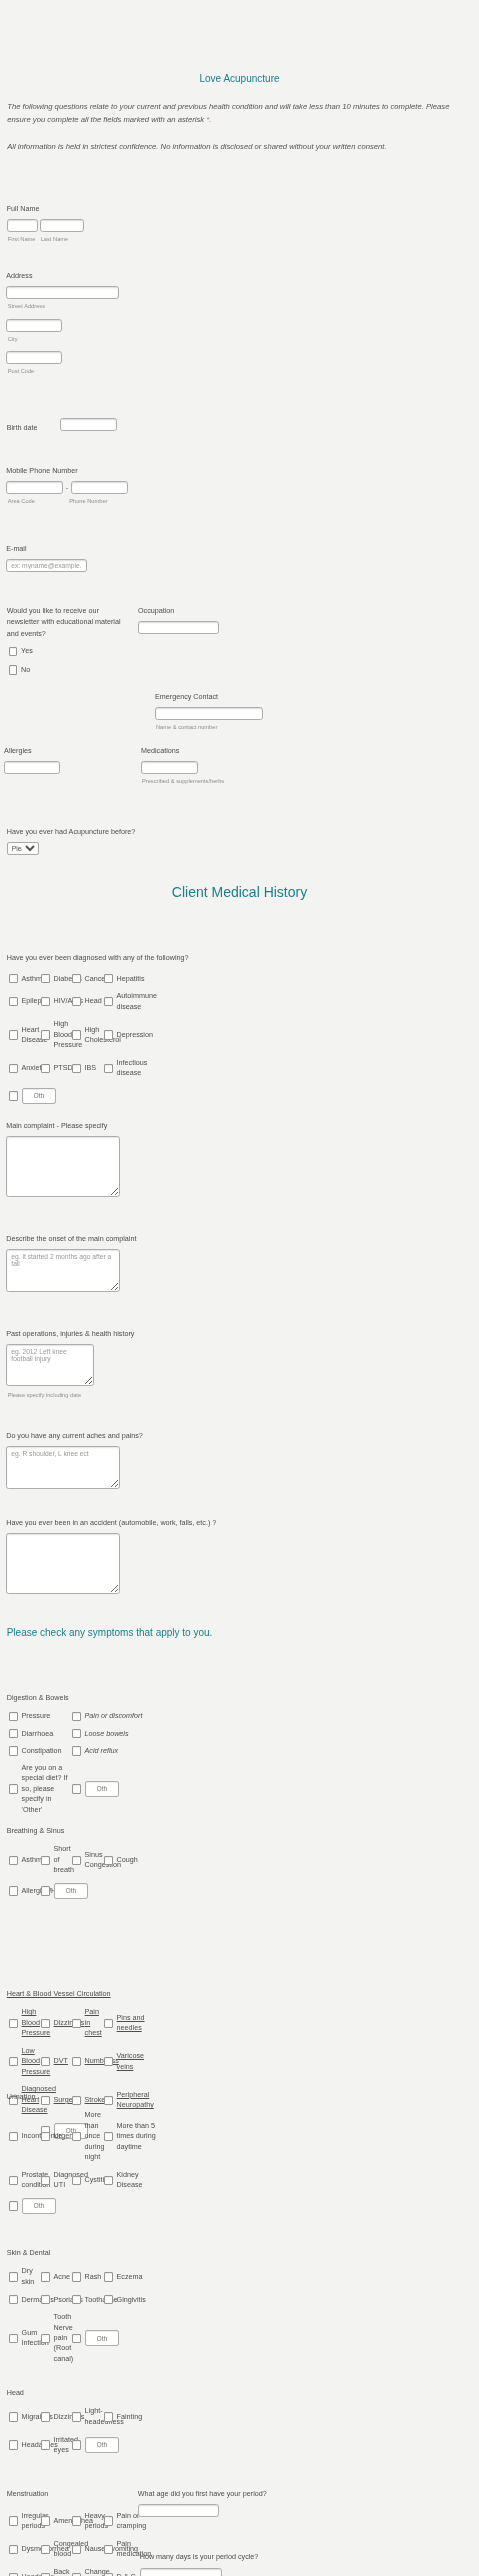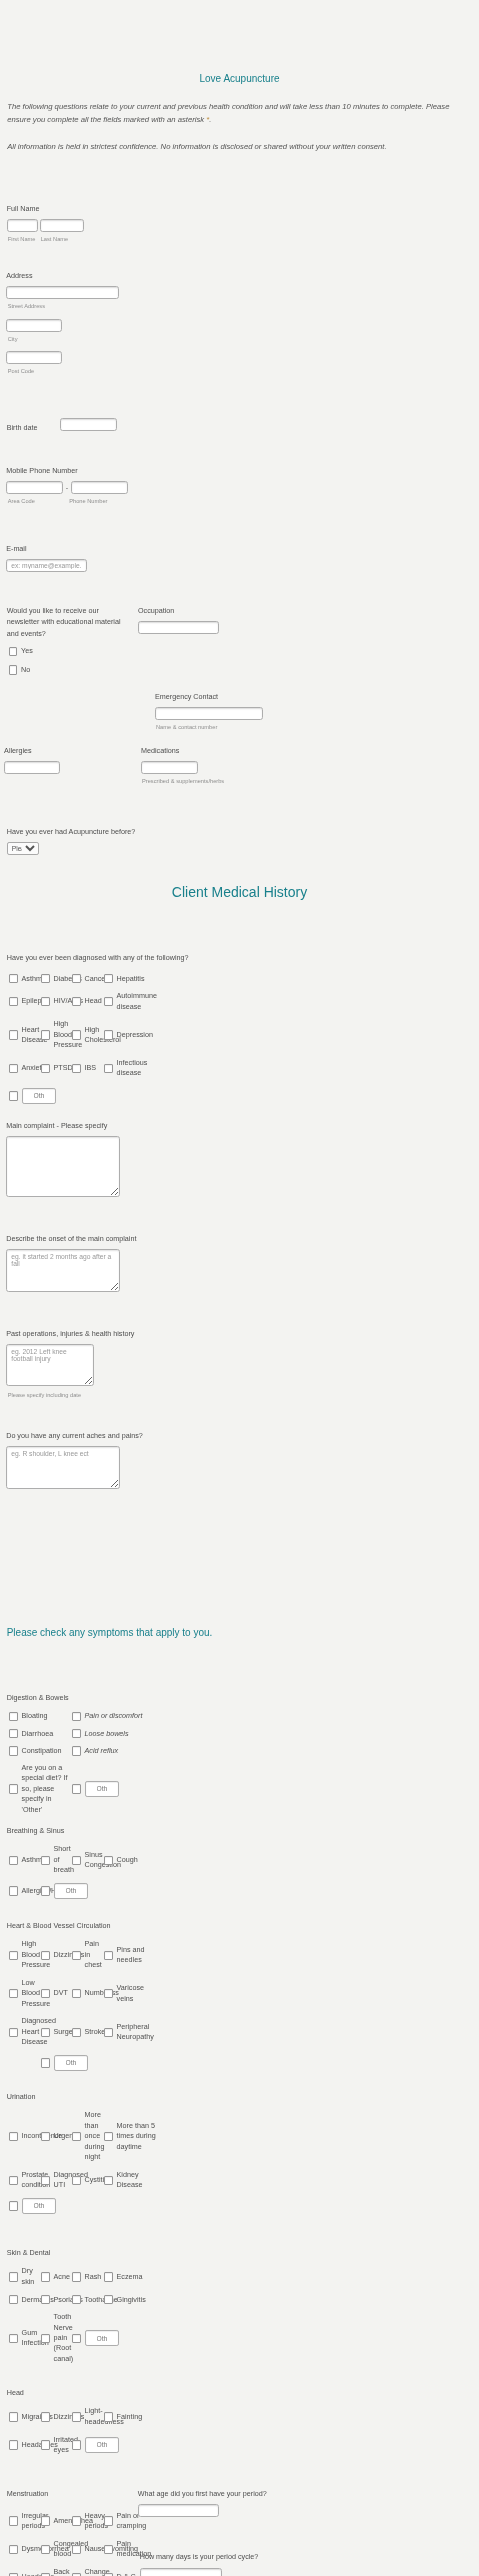--- a/index.html
+++ b/index.html
@@ -228,29 +228,33 @@
     <div class="label">Past operations, injuries &amp; health history</div>
     <textarea class="ta" style="width: 88px; height: 42px; margin-top: 4.6px;" placeholder="eg. 2012 Left knee football injury"></textarea>
     <div class="hint" style="margin-top:4.6px;margin-left:1.5px;">Please specify including date</div>
   </div>
 
   <div class="abs" style="top:1430px;left:6.2px;">
     <div class="label">Do you have any current aches and pains?</div>
     <textarea class="ta" style="width: 114px; height: 43px; margin-top: 4.6px;" placeholder="eg. R shoulder, L knee ect"></textarea>
   </div>
 
+  <div class="abs" style="top:1517px;left:6.2px;">
+    <div class="label">Have you ever been in an accident (automobile, work, falls, etc.) ?</div>
+    <textarea class="ta" style="width: 114px; height: 61px; margin-top: 4.6px;"></textarea>
+  </div>
 
   <div class="abs teal" style="top:1627px;left:6.7px;font-size:10px;">Please check any symptoms that apply to you.</div>
 
   <div class="abs" style="top:1692px;left:6.7px;">
     <div class="label">Digestion &amp; Bowels</div>
     <div class="grid2" style="margin-top:8.2px;">
       <div class="cell">
           <span class="cb"></span>
-          <span class="cb-label">Bloating</span>
+          <span class="cb-label">Pressure</span>
         </div>
       <div class="cell">
           <span class="cb"></span>
           <span class="cb-label">Pain or discomfort</span>
         </div>
       <div class="cell">
           <span class="cb"></span>
           <span class="cb-label">Diarrhoea</span>
         </div>
       <div class="cell">
@@ -299,21 +303,21 @@
           <span class="cb"></span>
           <span class="cb-label" style="max-width:36px;">Allergies/Hayfever</span>
         </div>
       <div class="cell">
           <span class="cb"></span>
           <input class="other-input" placeholder="Other" style="">
         </div>
     </div>
   </div>
 
-  <div class="abs" style="top:1920px;left:6.7px;">
+  <div class="abs" style="top:1988px;left:6.7px;text-decoration:underline;">
     <div class="label">Heart &amp; Blood Vessel Circulation</div>
     <div class="grid4" style="margin-top:8.2px;">
       <div class="cell">
           <span class="cb"></span>
           <span class="cb-label">High Blood Pressure</span>
         </div>
       <div class="cell">
           <span class="cb"></span>
           <span class="cb-label">Dizziness</span>
         </div>

